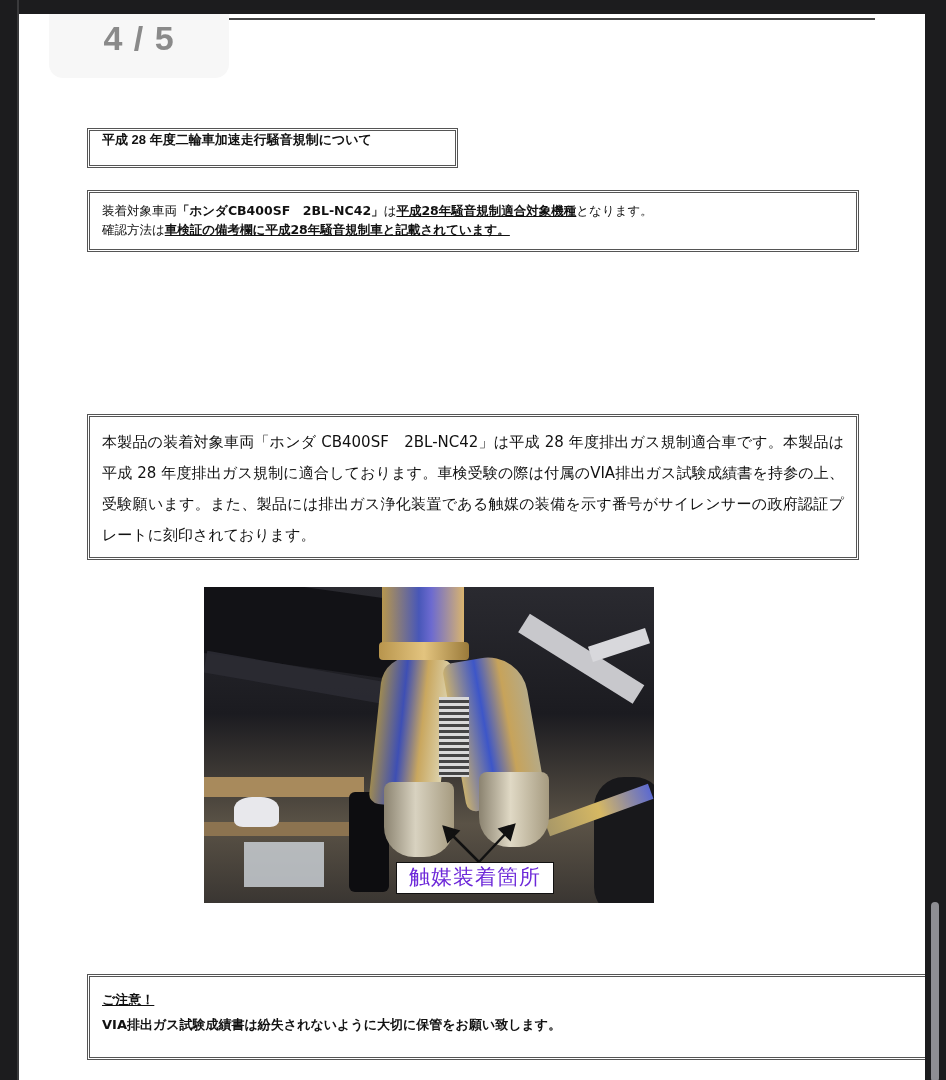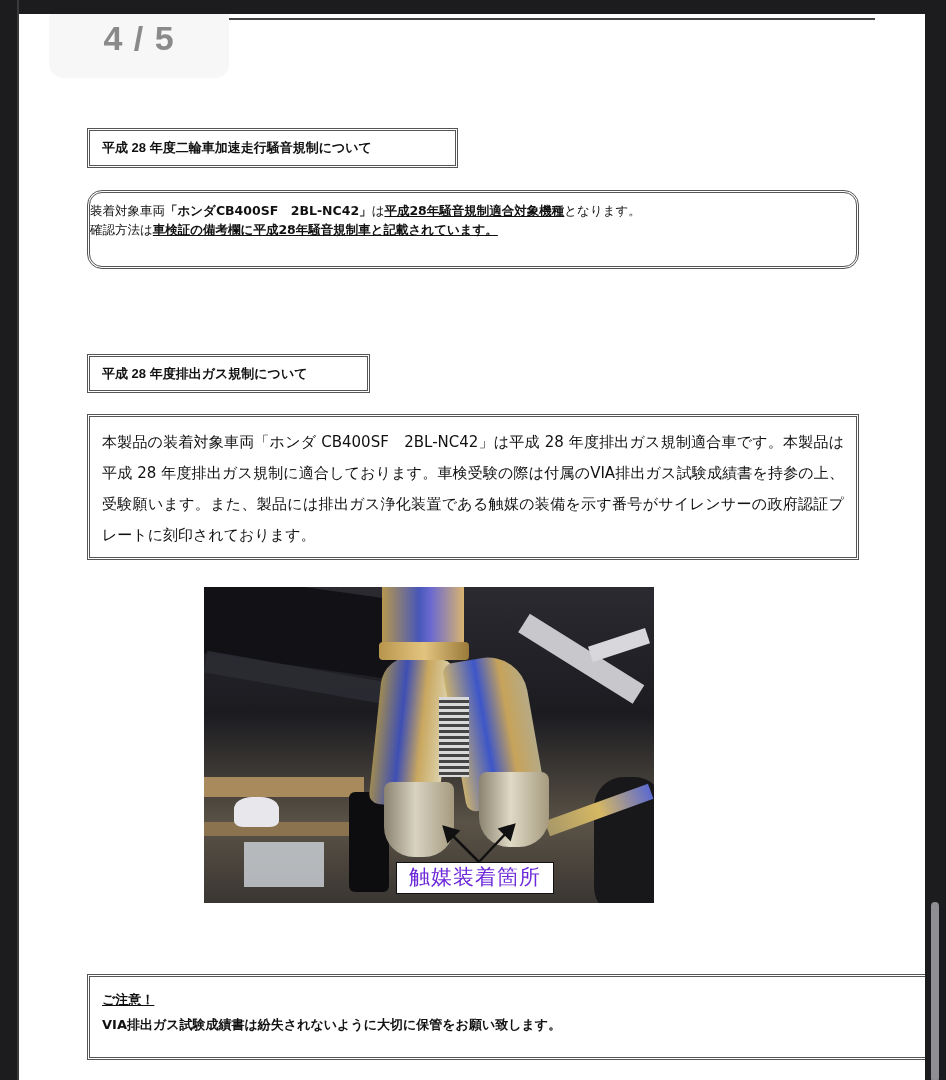--- a/index.html
+++ b/index.html
@@ -22,26 +22,26 @@
     }
     .top-rule { position: absolute; left: 210px; top: 4px; width: 646px; height: 2px; background: #444; }
 
     .dbox {
       position: absolute; background: #fff;
       border: 3px double #555; box-sizing: border-box;
       color: #111;
     }
     .heading {
       font-family: "Liberation Sans", sans-serif; font-weight: bold; font-size: 13px;
-      padding: 0 0 0 12px; display: flex; align-items: center; white-space: nowrap;
+      padding: 0 0 0 12px; display: flex; white-space: nowrap;
     }
     .h1 { left: 68px; top: 114px; width: 371px; height: 40px; }
     .h2 { left: 68px; top: 340px; width: 283px; height: 39px; }
 
-    .body1 { left: 68px; top: 176px; width: 772px; height: 79px; padding: 8px 0; font-size: 12.5px; line-height: 19px; border-radius: 15px; }
+    .body1 { left: 68px; top: 176px; width: 772px; height: 62px; padding: 8px 12px; font-size: 12.5px; line-height: 19px; }
     .body1 p { margin: 0; white-space: nowrap; }
     .b { font-weight: bold; }
     .bu { font-weight: bold; text-decoration: underline; }
 
     .body2 { left: 68px; top: 400px; width: 772px; height: 146px; padding: 10px 12px 0 12px; font-size: 15px; line-height: 31px; }
     .body2 p { margin: 0; text-align: justify; }
 
     .photo {
       position: absolute; left: 185px; top: 573px; width: 450px; height: 316px; overflow: hidden;
       background: linear-gradient(180deg, #2a2a30 0%, #1b1b20 40%, #5a5246 75%, #3a3632 100%);
@@ -106,23 +106,20 @@
 
   <div class="dbox body1">
     <p>
       <span>装着対象車両</span><span class="b">「ホンダCB400SF　2BL-NC42」</span><span>は</span><span class="bu">平成28年騒音規制適合対象機種</span><span>となります。</span>
     </p>
     <p>
       <span>確認方法は</span><span class="bu">車検証の備考欄に平成28年騒音規制車と記載されています。</span>
     </p>
   </div>
 
-  <div class="dbox heading h2">
-    <span>平成 28 年度排出ガス規制について</span>
-  </div>
 
   <div class="dbox body2">
     <p>本製品の装着対象車両「ホンダ CB400SF　2BL-NC42」は平成 28 年度排出ガス規制適合車です。本製品は平成 28 年度排出ガス規制に適合しております。車検受験の際は付属のVIA排出ガス試験成績書を持参の上、受験願います。また、製品には排出ガス浄化装置である触媒の装備を示す番号がサイレンサーの政府認証プレートに刻印されております。</p>
   </div>
 
   <div class="photo">
     <div class="shape frame-top"></div>
     <div class="shape chain"></div>
     <div class="shape shelf"></div>
     <div class="shape shelf2"></div>

